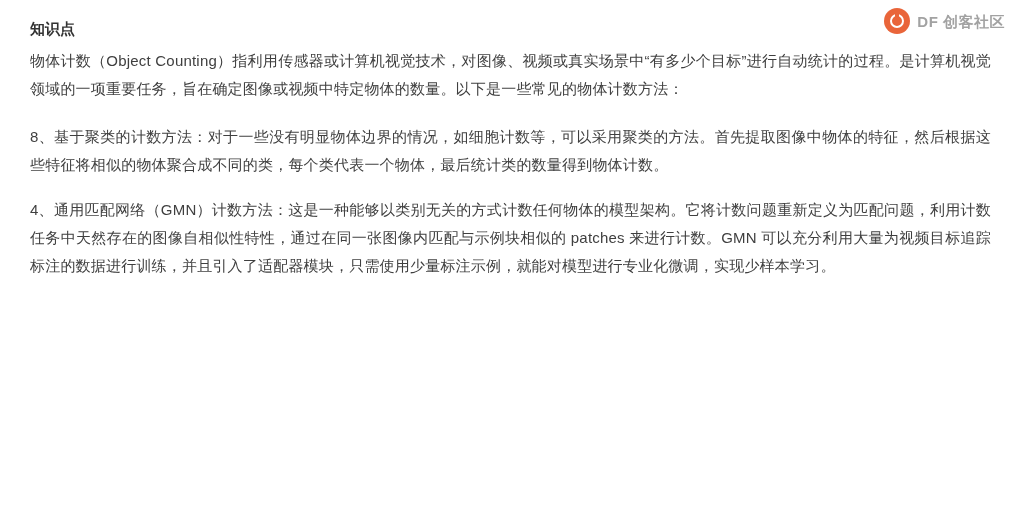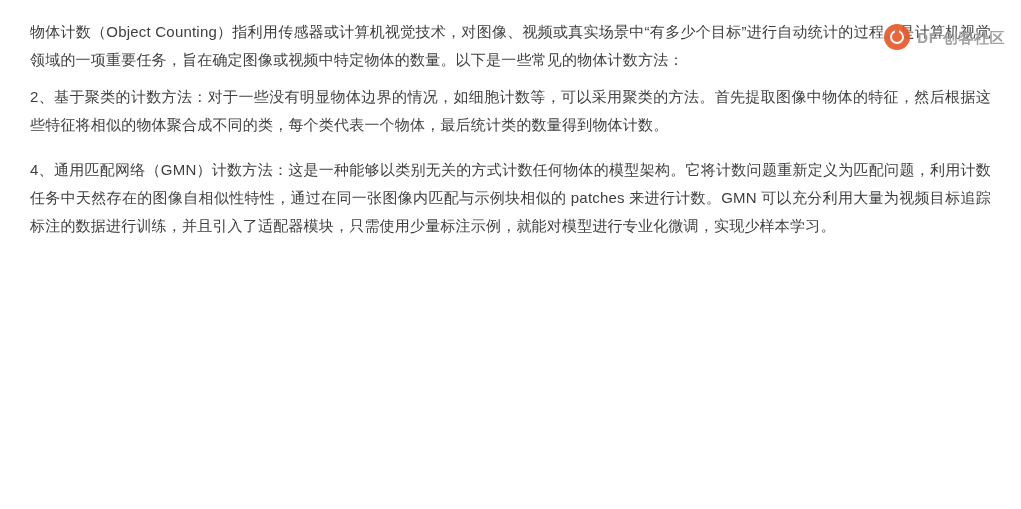--- a/index.html
+++ b/index.html
@@ -17,21 +17,21 @@
   }
   .page {
     position: relative;
     width: 1021px;
     height: 509px;
     box-sizing: border-box;
     padding: 18px 30px 10px 30px;
   }
   .watermark {
     position: absolute;
-    top: 24px;
+    top: 8px;
     right: 16px;
     display: flex;
     align-items: center;
     gap: 7px;
     opacity: 0.92;
     pointer-events: none;
   }
   .watermark .logo-mark {
     width: 26px;
     height: 26px;
@@ -76,34 +76,35 @@
   }
   p.para {
     font-size: 15px;
     line-height: 28px;
     margin: 0 0 17px 0;
     text-align: justify;
     color: #3f3f3f;
     letter-spacing: 0.2px;
   }
   p.para.intro {
-    margin-bottom: 9px;
+    margin-bottom: 20px;
   }
   p.para:last-child {
     margin-bottom: 4px;
   }
 </style>
 </head>
 <body>
 
 <div class="page">
 
   <div class="watermark">
     <span class="logo-mark"></span>
     <span class="logo-text">DF 创客社区</span>
   </div>
 
+  <h1 class="heading">知识点</h1>
 
   <p class="para intro">物体计数（Object Counting）指利用传感器或计算机视觉技术，对图像、视频或真实场景中“有多少个目标”进行自动统计的过程。是计算机视觉领域的一项重要任务，旨在确定图像或视频中特定物体的数量。以下是一些常见的物体计数方法：</p>
-  <p class="para">2、基于聚类的计数方法：对于一些没有明显物体边界的情况，如细胞计数等，可以采用聚类的方法。首先提取图像中物体的特征，然后根据这些特征将相似的物体聚合成不同的类，每个类代表一个物体，最后统计类的数量得到物体计数。</p>
+  <p class="para">8、基于聚类的计数方法：对于一些没有明显物体边界的情况，如细胞计数等，可以采用聚类的方法。首先提取图像中物体的特征，然后根据这些特征将相似的物体聚合成不同的类，每个类代表一个物体，最后统计类的数量得到物体计数。</p>
   <p class="para">4、通用匹配网络（GMN）计数方法：这是一种能够以类别无关的方式计数任何物体的模型架构。它将计数问题重新定义为匹配问题，利用计数任务中天然存在的图像自相似性特性，通过在同一张图像内匹配与示例块相似的 patches 来进行计数。GMN 可以充分利用大量为视频目标追踪标注的数据进行训练，并且引入了适配器模块，只需使用少量标注示例，就能对模型进行专业化微调，实现少样本学习。</p>
 
 </div>
 
 </body></html>

